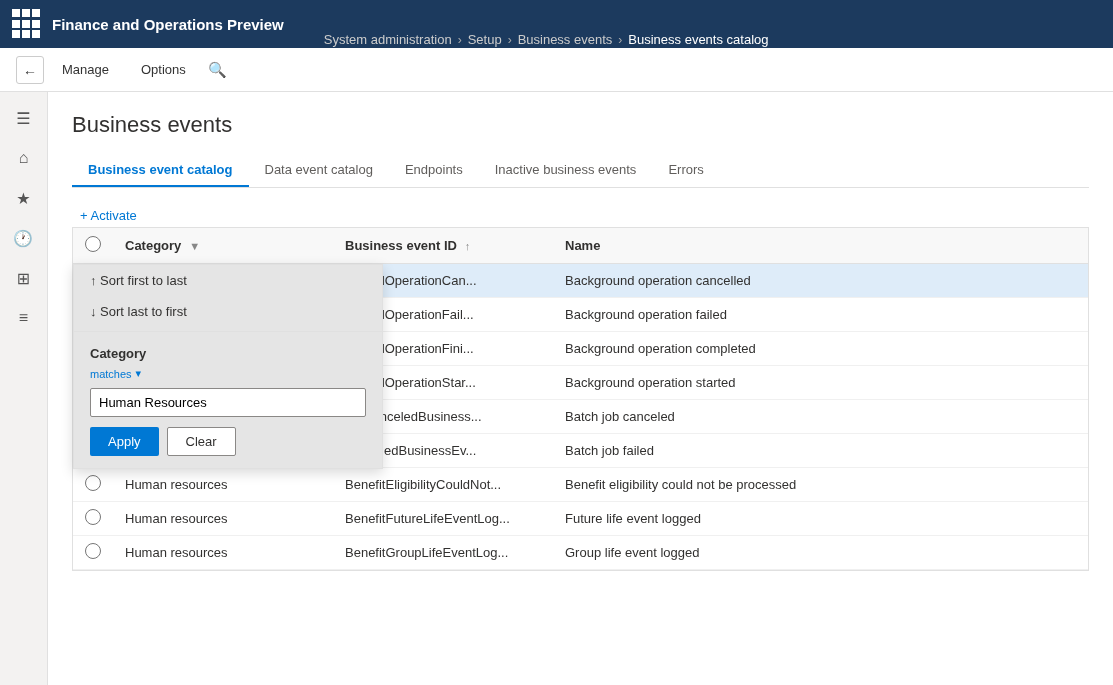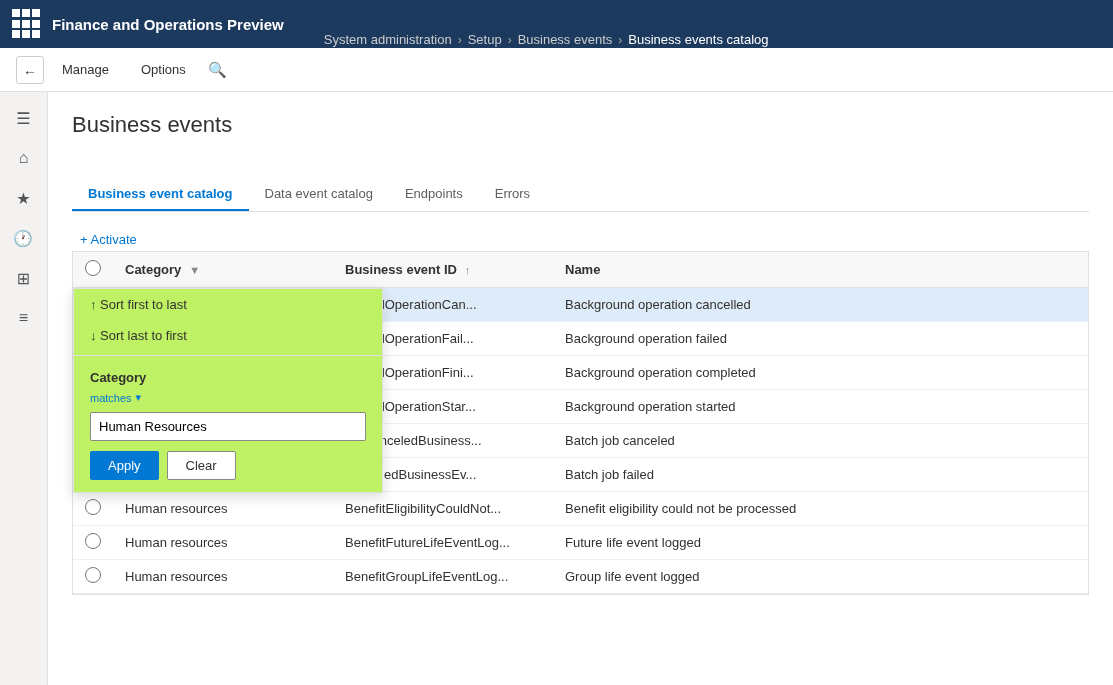--- a/index.html
+++ b/index.html
@@ -101,21 +101,20 @@
       margin-bottom: 16px;
       gap: 0;
     }
     .tab {
       padding: 8px 16px;
       cursor: pointer;
       font-size: 13px;
       color: #605e5c;
       border-bottom: 2px solid transparent;
       white-space: nowrap;
-      margin-top: 24px;
     }
     .tab.active {
       color: #0078d4;
       border-bottom: 2px solid #0078d4;
       font-weight: 600;
     }
 
     
     .toolbar {
       display: flex;
@@ -165,21 +164,21 @@
     .row-radio {
       width: 16px; height: 16px; cursor: pointer;
     }
 
     
     .filter-popup {
       position: absolute;
       top: 36px;
       left: 0;
       width: 310px;
-      background: #bef264;
+      background: #e5e5e5;
       border: 1px solid #e0e0e0;
       box-shadow: 0 4px 12px rgba(0,0,0,0.15);
       z-index: 100;
       padding: 0 0 12px 0;
     }
     .filter-sort-item {
       display: flex; align-items: center; gap: 8px;
       padding: 8px 16px;
       cursor: pointer;
       font-size: 13px;
@@ -273,20 +272,21 @@
     <div class="sidebar-icon">≡</div>
   </div>
 
   <div class="main-content">
     <h1 class="page-title">Business events</h1>
 
     <div class="tabs">
       <div class="tab active">Business event catalog</div>
       <div class="tab">Data event catalog</div>
       <div class="tab">Endpoints</div>
+      <div class="tab">Inactive business events</div>
       <div class="tab">Errors</div>
     </div>
 
     <div class="toolbar">
       <button class="activate-btn">
         <span>+ Activate</span>
       </button>
     </div>
 
     <div class="table-container">

